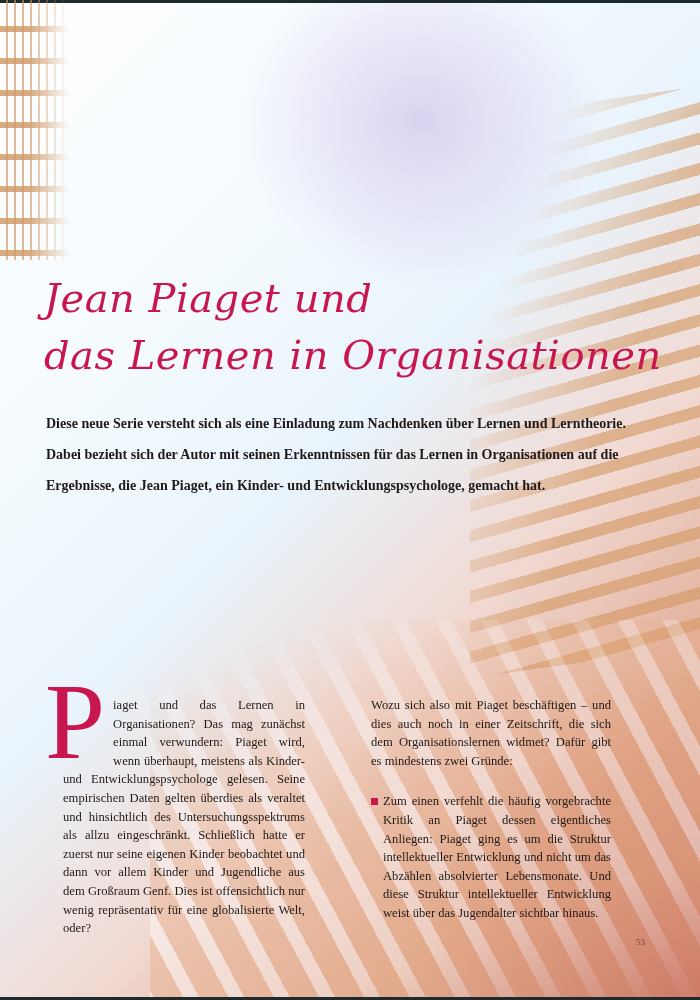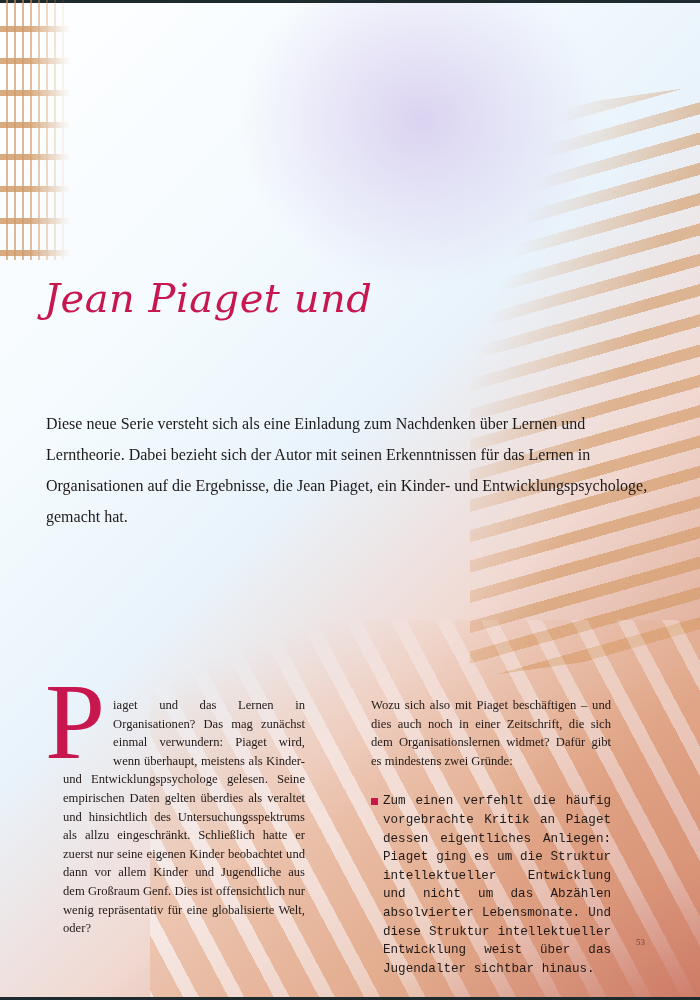--- a/index.html
+++ b/index.html
@@ -47,55 +47,56 @@
 
   .title {
     position: absolute; left: 44px; top: 270px; margin: 0;
     font-family: "DejaVu Serif", serif; font-style: italic; font-weight: normal;
     color: #c8174f; font-size: 40px; line-height: 57px; letter-spacing: 0.5px;
   }
   .title span { display: block; }
 
   .intro {
     position: absolute; left: 46px; top: 408px; width: 610px;
-    font-size: 16px; line-height: 31px; color: #1e1a1a;
+    font-size: 14px; line-height: 31px; color: #1e1a1a; font-weight: bold;
   }
   .intro p { margin: 0; }
 
   .col {
     position: absolute; top: 680px; width: 274px;
     font-size: 12.6px; line-height: 18.6px; color: #221a18; text-align: justify;
     hyphens: manual;
   }
   .col-left { left: 47px; }
   .col-right { left: 355px; width: 272px; }
   .col p { margin: 16px; }
   .dropcap {
     float: left; font-size: 108px; line-height: 80px; color: #c8174f;
     margin: 2px 8px 0 -2px; font-family: "Liberation Serif", serif; height: 86px;
   }
-  .bullet-item { margin-top: 22px !important; position: relative; padding-left: 12px; font-family: Liberation Mono, monospace; }
+  .bullet-item { margin-top: 22px !important; position: relative; padding-left: 12px; }
   .bullet {
     position: absolute; left: 0; top: 6px; width: 7px; height: 7px; background: #c8174f;
   }
   .page-number {
     position: absolute; left: 636px; top: 937px; font-size: 9px; color: #6b4a40;
   }
 </style>
 </head>
 <body>
 
 <div class="page">
   <div class="top-bar"></div>
   <div class="slats-left"></div>
   <div class="slats-right"></div>
   <div class="slats-bottom"></div>
 
   <h1 class="title">
     <span>Jean Piaget und</span>
+    <span>das Lernen in Organisationen</span>
   </h1>
 
   <div class="intro">
     <p>Diese neue Serie  versteht sich als eine Einladung zum Nachdenken über Lernen und Lerntheorie. Dabei bezieht sich der Autor mit seinen Erkenntnissen für das Lernen in Organisationen auf die Ergebnisse, die Jean Piaget, ein Kinder- und Entwicklungspsychologe, gemacht hat.</p>
   </div>
 
   <div class="col col-left">
     <span class="dropcap">P</span>
     <p>iaget und das Lernen in Organisationen? Das mag zunächst einmal verwundern: Piaget wird, wenn überhaupt, meistens als Kinder- und Entwicklungspsycho­loge gelesen. Seine empirischen Daten gelten überdies als veraltet und hinsichtlich des Untersuchungsspektrums als allzu eingeschränkt. Schließlich hatte er zuerst nur seine eigenen Kinder beobachtet und dann vor allem Kinder und Jugend­liche aus dem Großraum Genf. Dies ist offensichtlich nur wenig repräsentativ für eine globalisierte Welt, oder?</p>
   </div>

